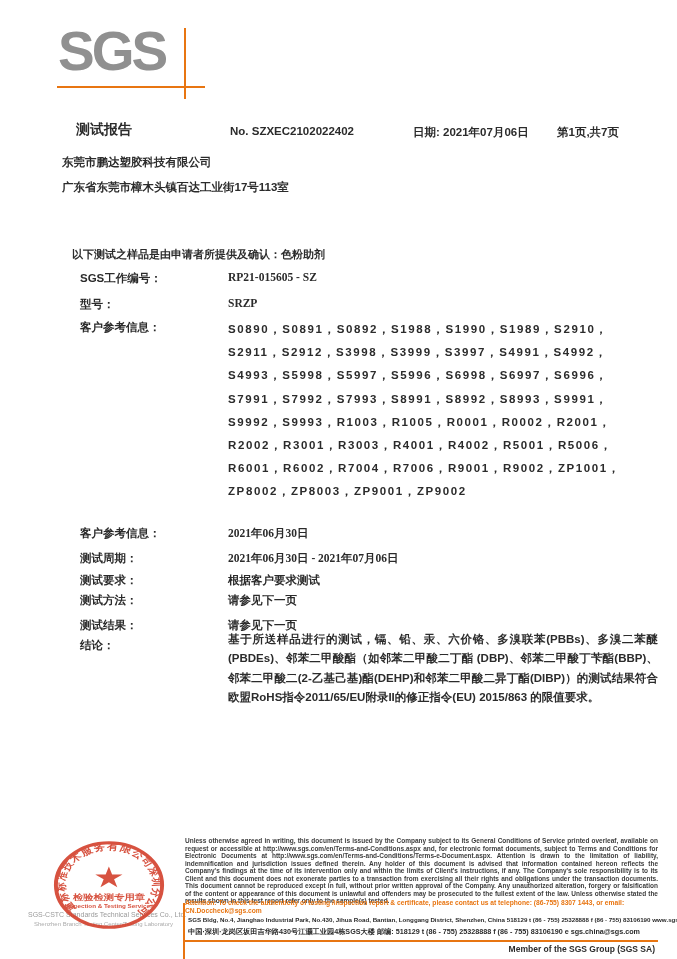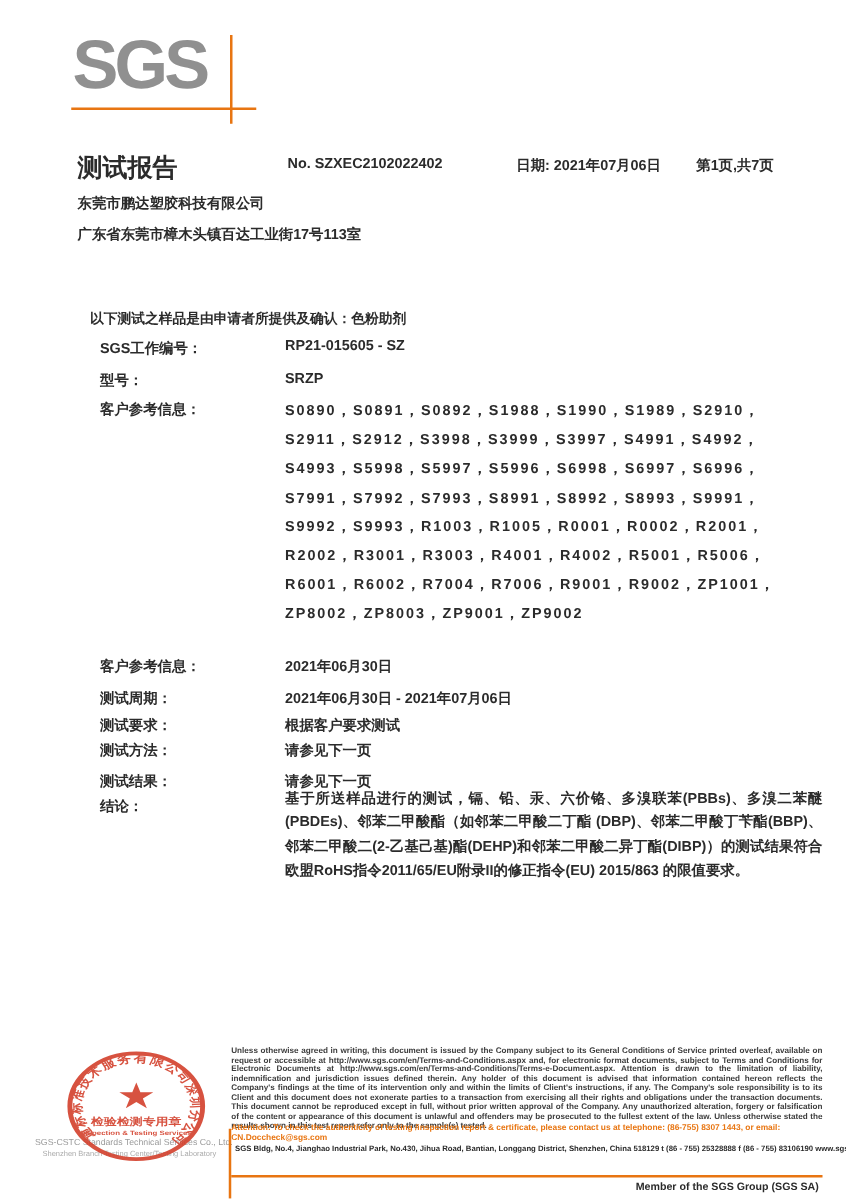--- a/index.html
+++ b/index.html
@@ -7,32 +7,32 @@
     position:relative;width:677px;height:959px;background:#ffffff;overflow:hidden;
     font-family:"Liberation Sans","DejaVu Sans",sans-serif;color:#2b2b2b;
   }
   
   .logo-text{position:absolute;left:58px;top:24px;font-size:55px;font-weight:bold;
     color:#909090;letter-spacing:-3px;line-height:1;}
   .crop-v{position:absolute;left:184px;top:28px;width:1.5px;height:71px;background:#e87511;}
   .crop-h{position:absolute;left:57px;top:86px;width:148px;height:1.5px;background:#e87511;}
   
   .hdr{position:absolute;top:121px;font-size:11.5px;font-weight:bold;white-space:nowrap;}
-  .hdr.title{left:62px;font-size:20px;}
+  .hdr.title{left:76px;font-size:14px;}
   .hdr.no{left:230px;top:125px;}
   .hdr.date{left:413px;top:125px;}
   .hdr.pg{left:557px;top:125px;}
   
   .appl{position:absolute;left:62px;font-size:11.5px;font-weight:bold;white-space:nowrap;}
   
   .intro{position:absolute;left:72px;top:247px;font-size:11px;font-weight:bold;white-space:nowrap;}
   
   .frow{position:absolute;left:62px;font-size:11.5px;font-weight:bold;}
   .frow .lab{position:absolute;left:18px;top:0;width:160px;white-space:nowrap;}
-  .frow .val{position:absolute;left:166px;top:0;white-space:nowrap;}
+  .frow .val{position:absolute;left:166px;top:0;white-space:nowrap;font-family:Liberation Serif, serif;}
   .reflines{position:absolute;left:228px;top:318px;font-size:11.5px;font-weight:bold;}
   .reflines .rl{line-height:23.2px;letter-spacing:1.6px;white-space:nowrap;}
   .concl-val{position:absolute;left:228px;top:630px;width:430px;font-size:11.5px;
     font-weight:bold;line-height:19.4px;text-align:justify;}
   
   .stamp-co1{position:absolute;left:28px;top:911px;font-size:7px;color:#9a9a9a;white-space:nowrap;}
   .stamp-co2{position:absolute;left:34px;top:921px;font-size:6px;color:#ababab;white-space:nowrap;}
   .stamp{position:absolute;left:50px;top:838px;opacity:0.9;}
   .disc{position:absolute;left:185px;top:837px;width:473px;font-size:6.5px;line-height:7.5px;
     color:#3d3d3d;text-align:justify;font-weight:bold;}
@@ -123,17 +123,18 @@
       <textPath href="#ringPath" startOffset="2">通标标准技术服务有限公司深圳分公司</textPath>
     </text>
     <text x="60" y="62" text-anchor="middle" font-size="36" fill="#d3402c">★</text>
     <text x="60" y="79" text-anchor="middle" font-size="10.5" font-weight="bold" fill="#d3402c">检验检测专用章</text>
     <text x="60" y="89" text-anchor="middle" font-size="6.4" font-weight="bold" fill="#d3402c">Inspection &amp; Testing Services</text>
   </svg>
 
   <div class="disc">Unless otherwise agreed in writing, this document is issued by the Company subject to its General Conditions of Service printed overleaf, available on request or accessible at http://www.sgs.com/en/Terms-and-Conditions.aspx and, for electronic format documents, subject to Terms and Conditions for Electronic Documents at http://www.sgs.com/en/Terms-and-Conditions/Terms-e-Document.aspx. Attention is drawn to the limitation of liability, indemnification and jurisdiction issues defined therein. Any holder of this document is advised that information contained hereon reflects the Company's findings at the time of its intervention only and within the limits of Client's instructions, if any. The Company's sole responsibility is to its Client and this document does not exonerate parties to a transaction from exercising all their rights and obligations under the transaction documents. This document cannot be reproduced except in full, without prior written approval of the Company. Any unauthorized alteration, forgery or falsification of the content or appearance of this document is unlawful and offenders may be prosecuted to the fullest extent of the law. Unless otherwise stated the results shown in this test report refer only to the sample(s) tested.</div>
   <div class="attn">Attention: To check the authenticity of testing /inspection report &amp; certificate, please contact us at telephone: (86-755) 8307 1443, or email: CN.Doccheck@sgs.com</div>
   <div class="addr-en">SGS Bldg, No.4, Jianghao Industrial Park, No.430, Jihua Road, Bantian, Longgang District, Shenzhen, China 518129    t (86 - 755) 25328888    f (86 - 755) 83106190    www.sgsgroup.com.cn</div>
+  <div class="addr-cn">中国·深圳·龙岗区坂田吉华路430号江灏工业园4栋SGS大楼    邮编: 518129    t (86 - 755) 25328888    f (86 - 755) 83106190    e sgs.china@sgs.com</div>
   <div class="foot-rule"></div>
   <div class="foot-vline"></div>
   <div class="member">Member of the SGS Group (SGS SA)</div>
 
 </div>
 
 </body></html>

